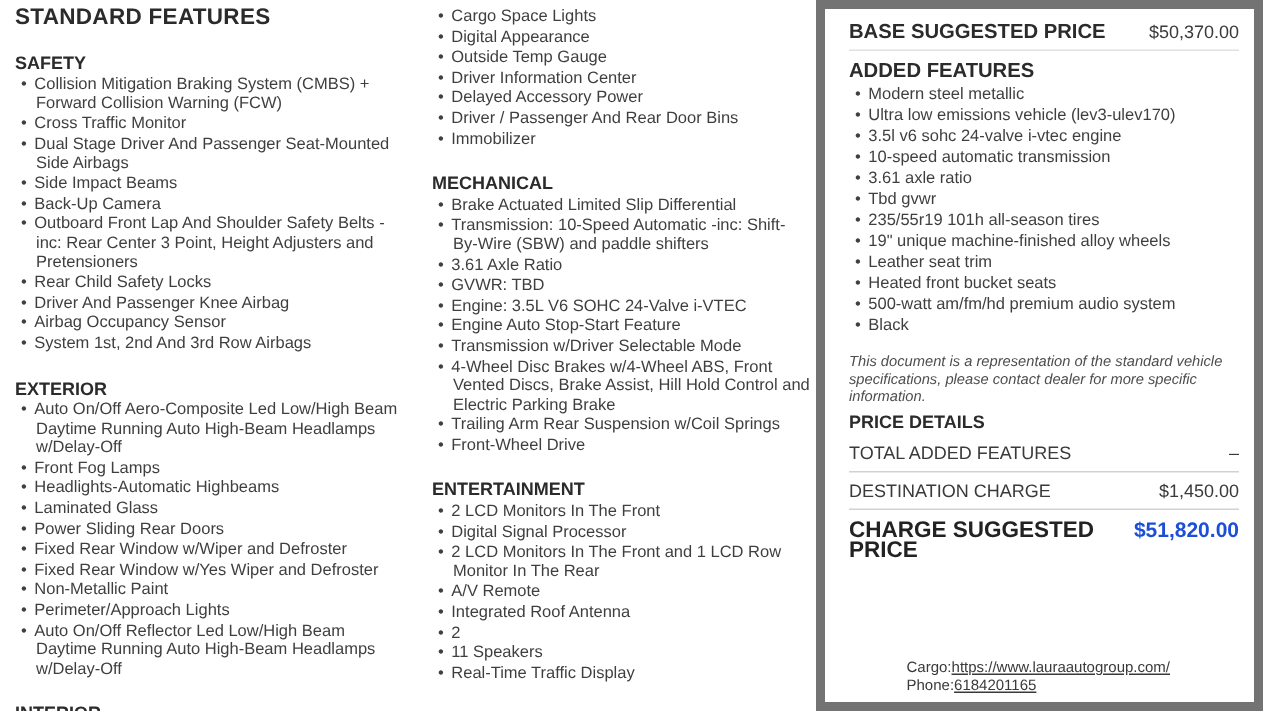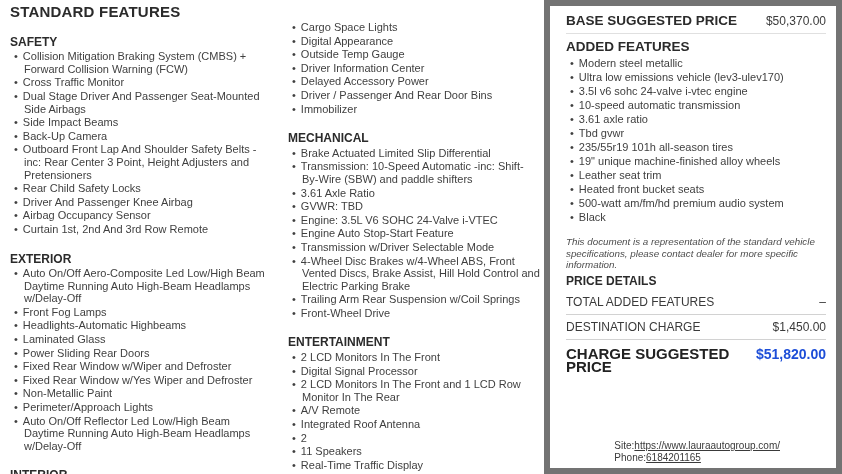--- a/index.html
+++ b/index.html
@@ -17,21 +17,21 @@
     display: flex;
   }
   
   .features-col {
     box-sizing: border-box;
     padding-top: 4px;
     font-size: 11px;
     line-height: 12.6px;
   }
   .col1 { width: 276px; padding-left: 10px; padding-right: 6px; }
-  .col2 { width: 268px; padding-left: 12px; padding-right: 4px; padding-top: 21px; }
+  .col2 { width: 268px; padding-left: 12px; padding-right: 4px; padding-top: 5px; }
   .doc-title {
     font-size: 15px;
     font-weight: bold;
     color: #2b2b2b;
     letter-spacing: .2px;
     margin: 2px 0 6px 0;
   }
   .section { margin-bottom: 13px; }
   .section-heading {
     font-size: 12px;
@@ -131,21 +131,21 @@
     <ul class="feature-list">
             <li class="feature-item">Collision Mitigation Braking System (CMBS) + Forward Collision Warning (FCW)</li>
             <li class="feature-item">Cross Traffic Monitor</li>
             <li class="feature-item">Dual Stage Driver And Passenger Seat-Mounted Side Airbags</li>
             <li class="feature-item">Side Impact Beams</li>
             <li class="feature-item">Back-Up Camera</li>
             <li class="feature-item">Outboard Front Lap And Shoulder Safety Belts -inc: Rear Center 3 Point, Height Adjusters and Pretensioners</li>
             <li class="feature-item">Rear Child Safety Locks</li>
             <li class="feature-item">Driver And Passenger Knee Airbag</li>
             <li class="feature-item">Airbag Occupancy Sensor</li>
-            <li class="feature-item">Curtain 1st, 2nd And 3rd Row Remote</li>
+            <li class="feature-item">System 1st, 2nd And 3rd Row Airbags</li>
           </ul>
   </div>
 
   <div class="section">
     <h3 class="section-heading">EXTERIOR</h3>
     <ul class="feature-list">
             <li class="feature-item">Auto On/Off Aero-Composite Led Low/High Beam Daytime Running Auto High-Beam Headlamps w/Delay-Off</li>
             <li class="feature-item">Front Fog Lamps</li>
             <li class="feature-item">Headlights-Automatic Highbeams</li>
             <li class="feature-item">Laminated Glass</li>
@@ -249,18 +249,18 @@
           <span>$1,450.00</span>
         </div>
       </div>
 
     <div class="total-row">
       <span class="total-label">CHARGE SUGGESTED PRICE</span>
       <span class="total-value">$51,820.00</span>
     </div>
 
     <div class="panel-footer">
-      <div><span>Site:</span><a href="#">https://www.lauraautogroup.com/</a></div>
+      <div><span>Cargo:</span><a href="#">https://www.lauraautogroup.com/</a></div>
       <div><span>Phone:</span><a href="#">6184201165</a></div>
     </div>
   </div>
 
 </div>
 
 </body></html>

